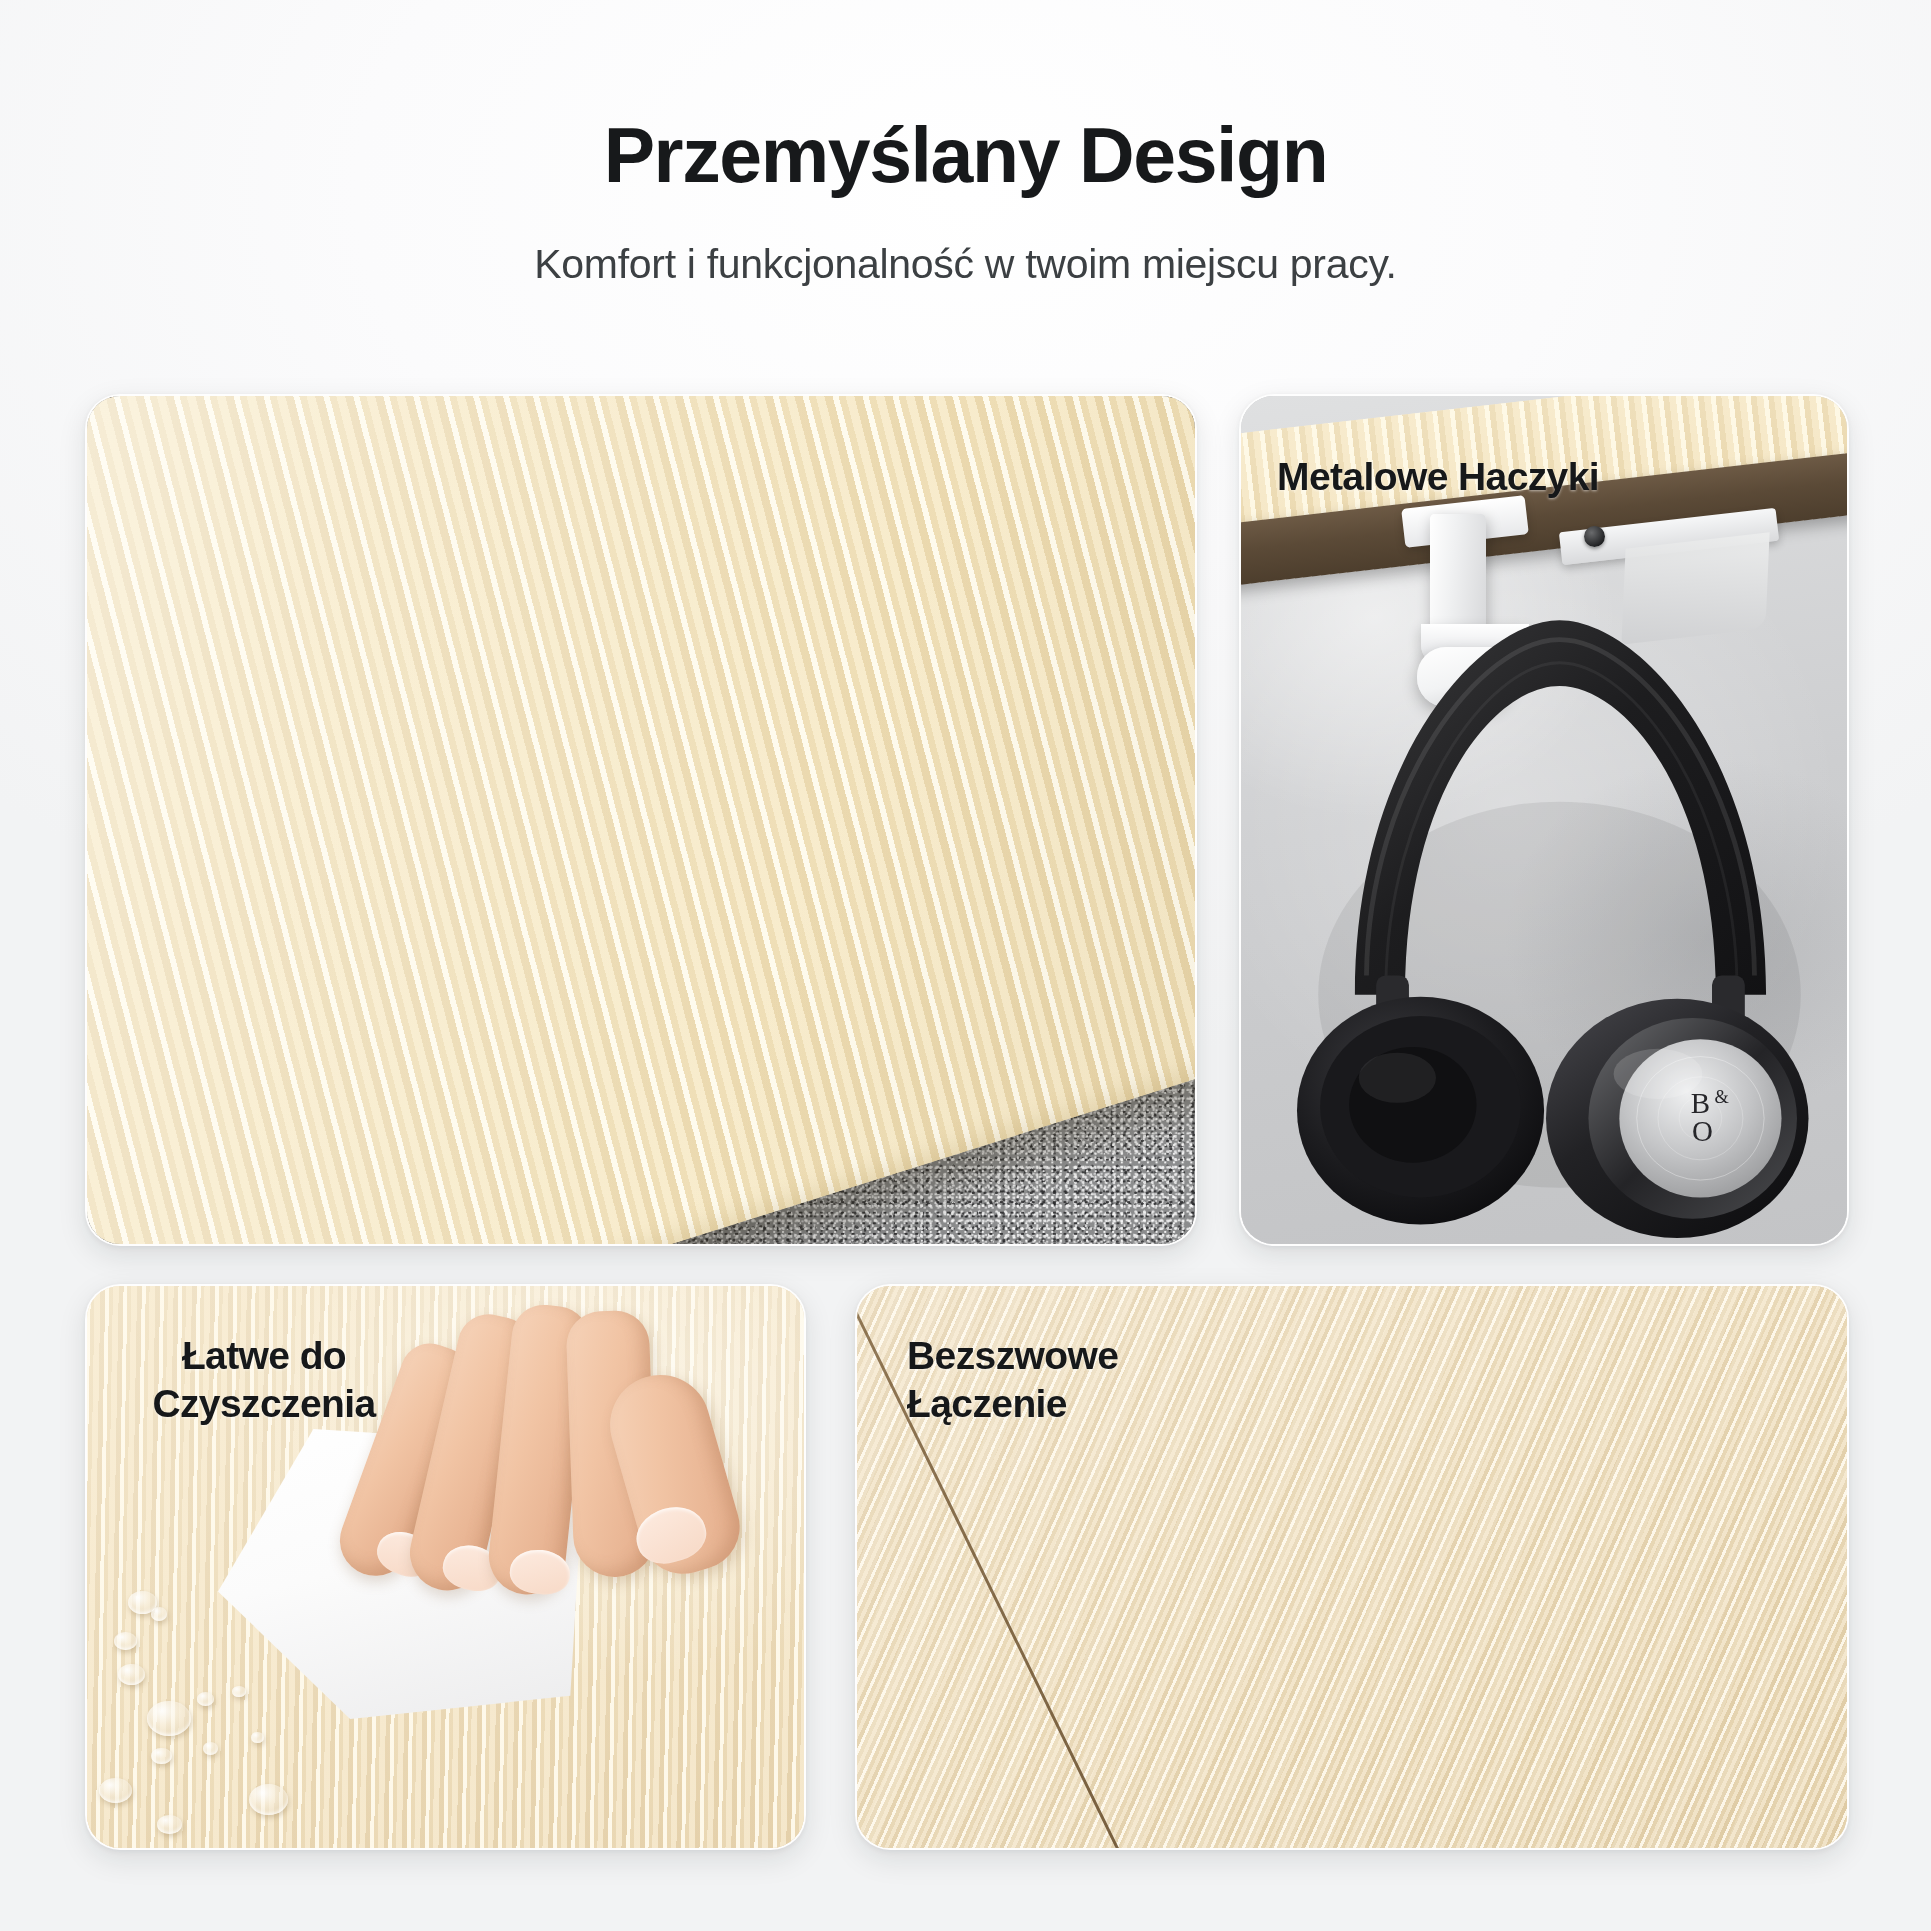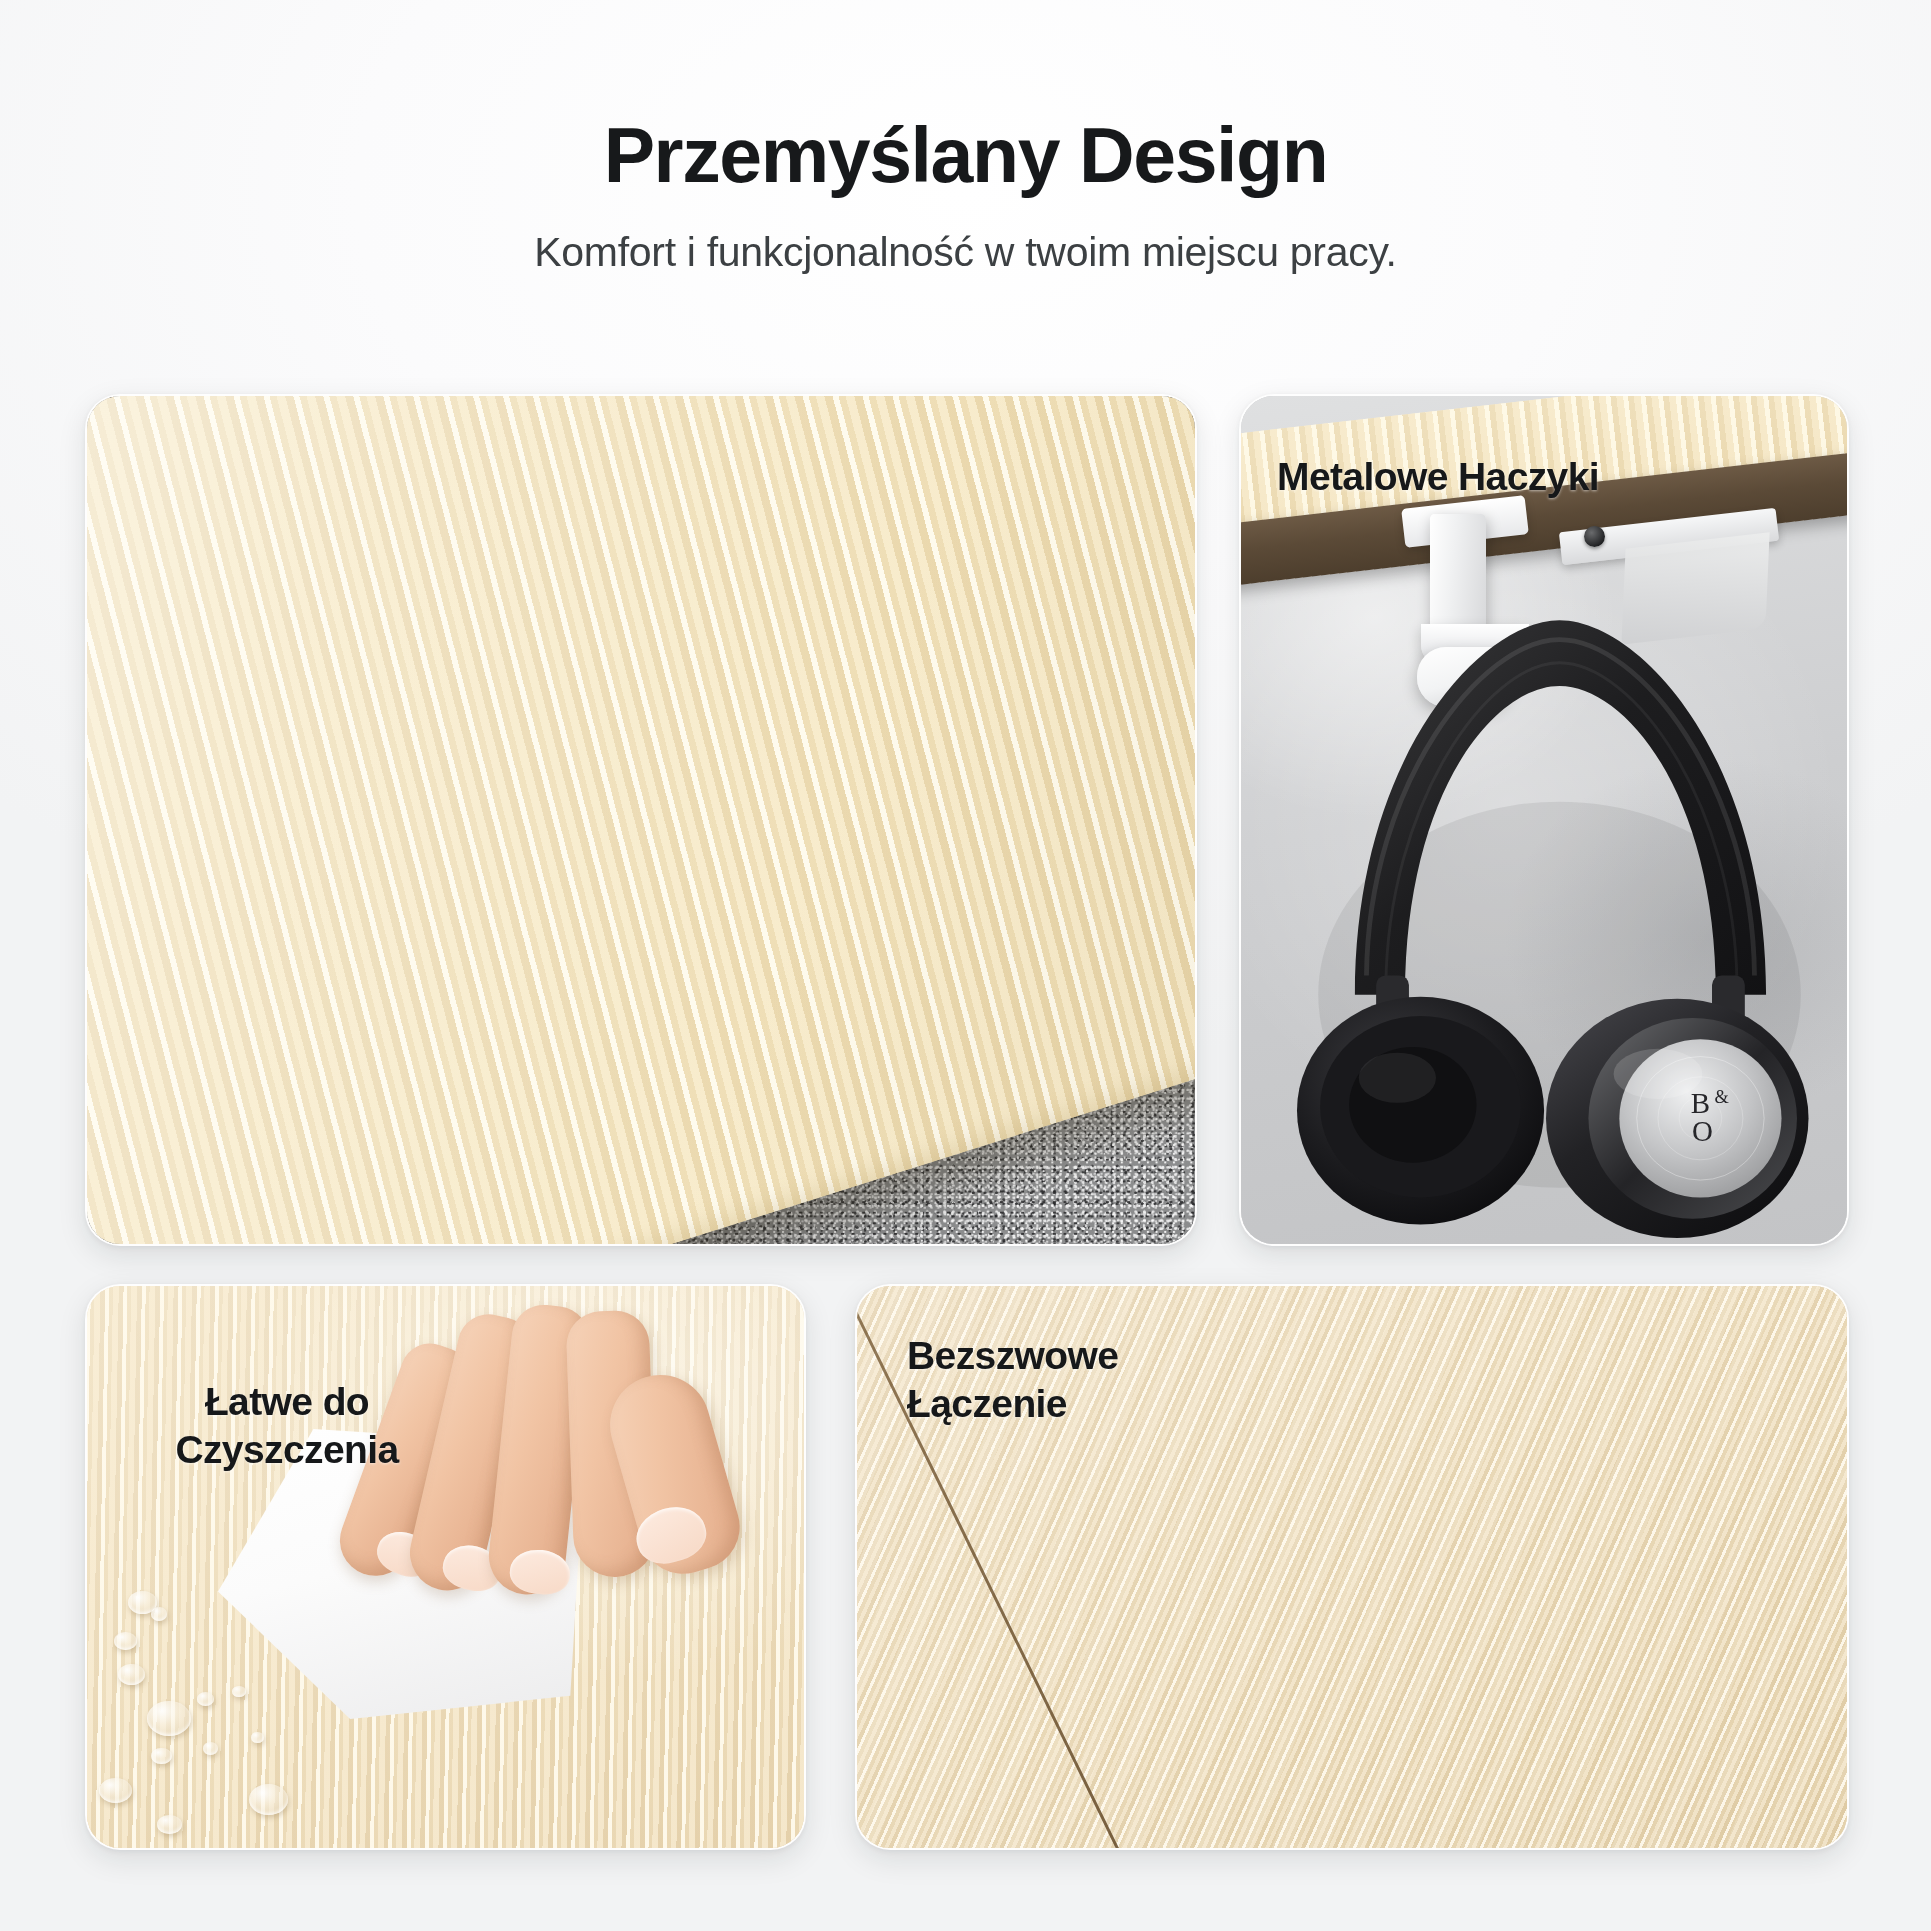--- a/index.html
+++ b/index.html
@@ -24,21 +24,21 @@
     text-align: center;
   }
   .title {
     font-size: 77px;
     font-weight: 700;
     letter-spacing: -1.4px;
     color: #17191b;
     line-height: 1.0;
   }
   .subtitle {
-    margin-top: 35px;
+    margin-top: 47px;
     font-size: 41px;
     font-weight: 400;
     color: #3c4043;
     letter-spacing: -0.3px;
   }
 
   
   .grid {
     position: absolute;
     left: 85px;
@@ -69,21 +69,21 @@
     font-size: 39px;
     font-weight: 700;
     color: #16181a;
     letter-spacing: -0.6px;
     line-height: 1.22;
     text-shadow: 0 1px 2.9px rgba(255,255,255,0.55);
     white-space: pre-line;
   }
   .label-1 { left: 50px;  top: 41px; }
   .label-2 { left: 36px;  top: 41px; margin-top: 16px; }
-  .label-3 { left: 55px;  top: 46px; text-align: center; width: 290px; margin-top: 46px; }
+  .label-3 { left: 32px;  top: 46px; text-align: center; width: 290px; }
   .label-4 { left: 50px;  top: 46px; }
 
   .scene { position: absolute; inset: 0; }
 
   
   .carpet {
     position: absolute; inset: 0;
     background-color: #9a9b9c;
     background-image:
       radial-gradient(circle at 12% 22%, rgba(255,255,255,.85) 0 1.1px, transparent 1.5px),

